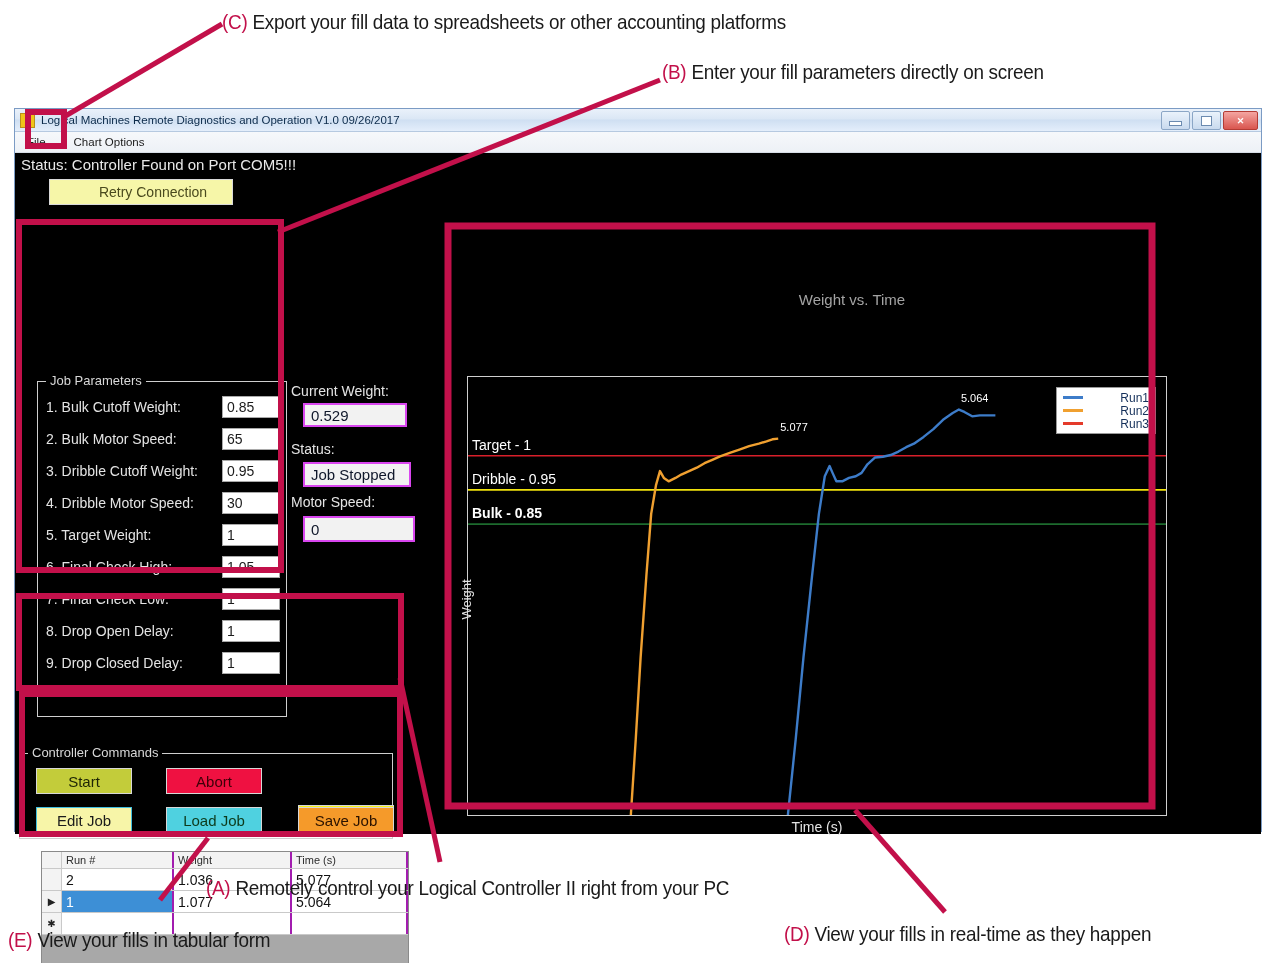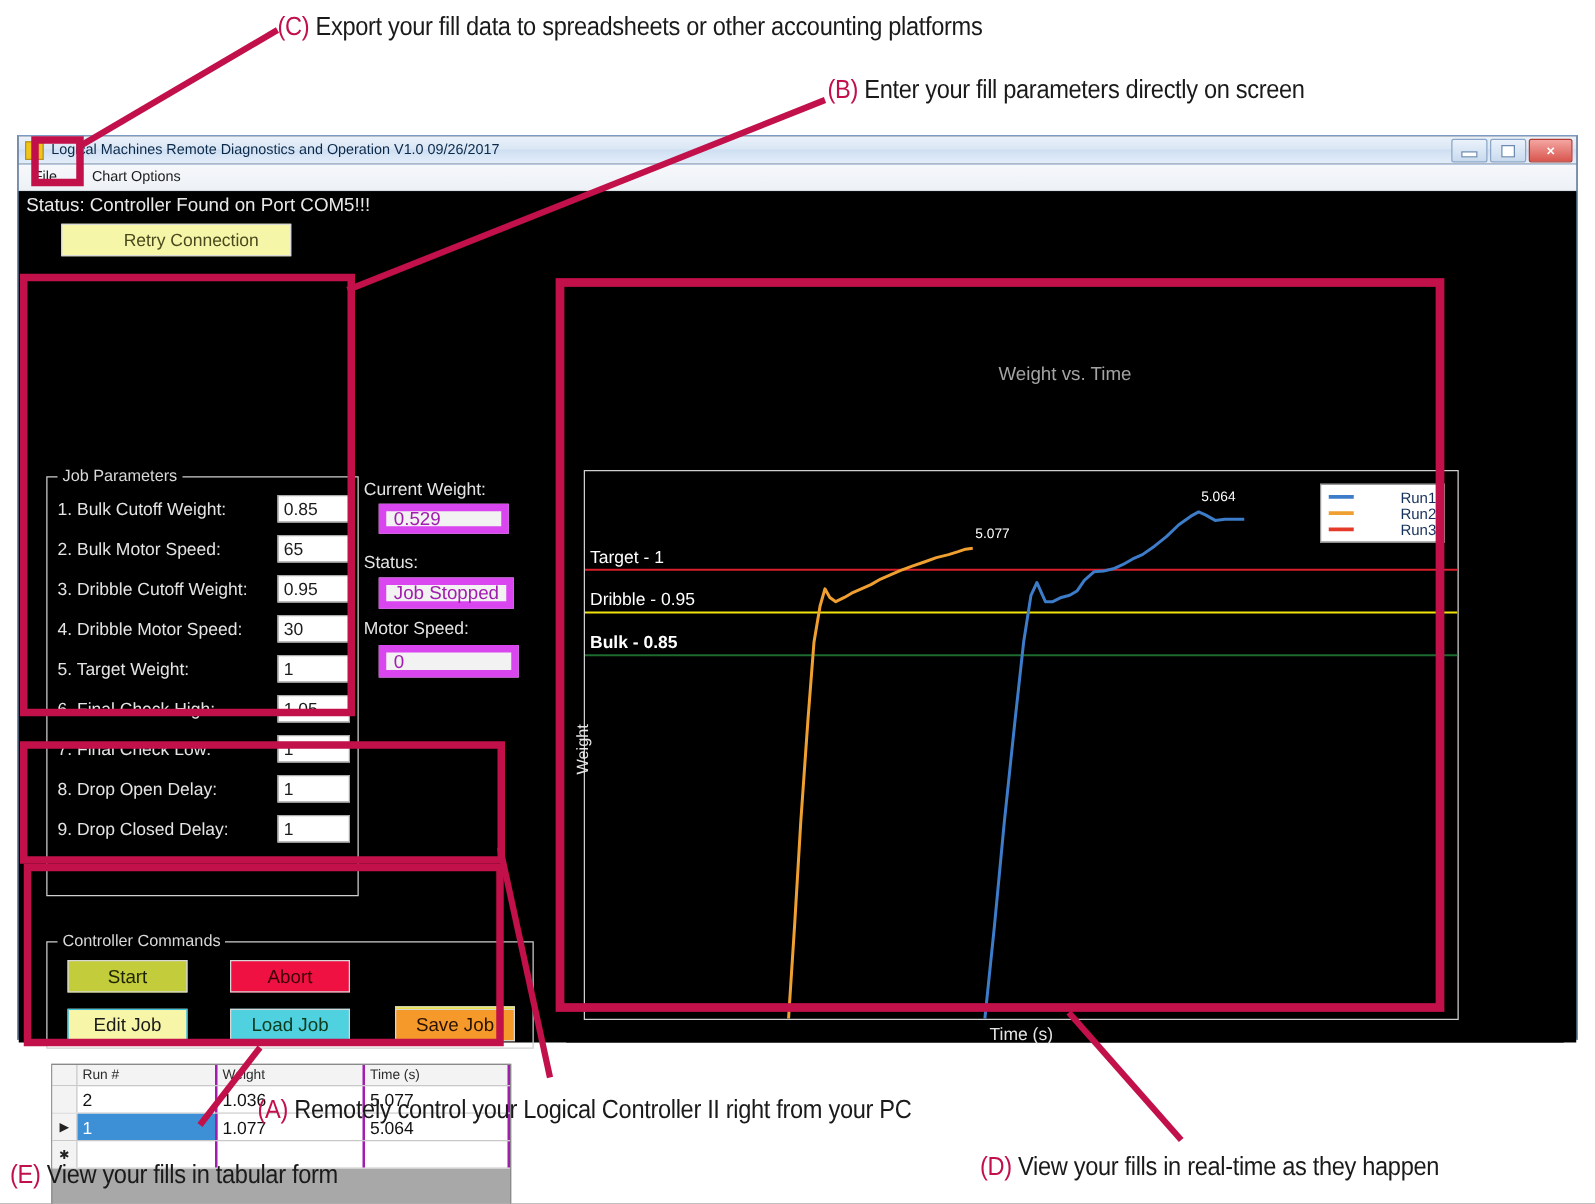--- a/index.html
+++ b/index.html
@@ -97,27 +97,27 @@
   .param-label{font-size:14px;color:#e4e4e4;flex:1;white-space:nowrap;}
   .param-input{
     width:58px;height:22px;background:#ffffff;border:1px solid #a9a9a9;
     font-size:14px;color:#1b1b1b;padding:0 4px;box-sizing:border-box;
     display:flex;align-items:center;
   }
 
   
   .readout-label{position:absolute;font-size:14px;color:#e4e4e4;}
   .readout-box{
-    position:absolute;background:#f2f2f2;border:6px solid #d946ef;
-    font-size:15px;color:#a21caf;display:flex;align-items:center;
+    position:absolute;background:#f2f2f2;border:2px solid #d946ef;
+    font-size:15px;color:#0f172a;display:flex;align-items:center;
     padding-left:6px;box-sizing:border-box;
   }
 
   
-  #ctrl-cmds{left:22px;top:600px;width:372px;height:84px;padding-left:16px;}
+  #ctrl-cmds{left:4px;top:600px;width:372px;height:84px;}
   .cmd-btn{
     position:absolute;width:96px;height:26px;
     display:flex;align-items:center;justify-content:center;
     font-size:15px;border:1px solid #d7d7d7;box-sizing:border-box;
   }
 
   
   .grid{
     position:absolute;left:26px;top:698px;width:368px;height:132px;
     background:#a8a8a8;border:1px solid #8a8a8a;box-sizing:border-box;

